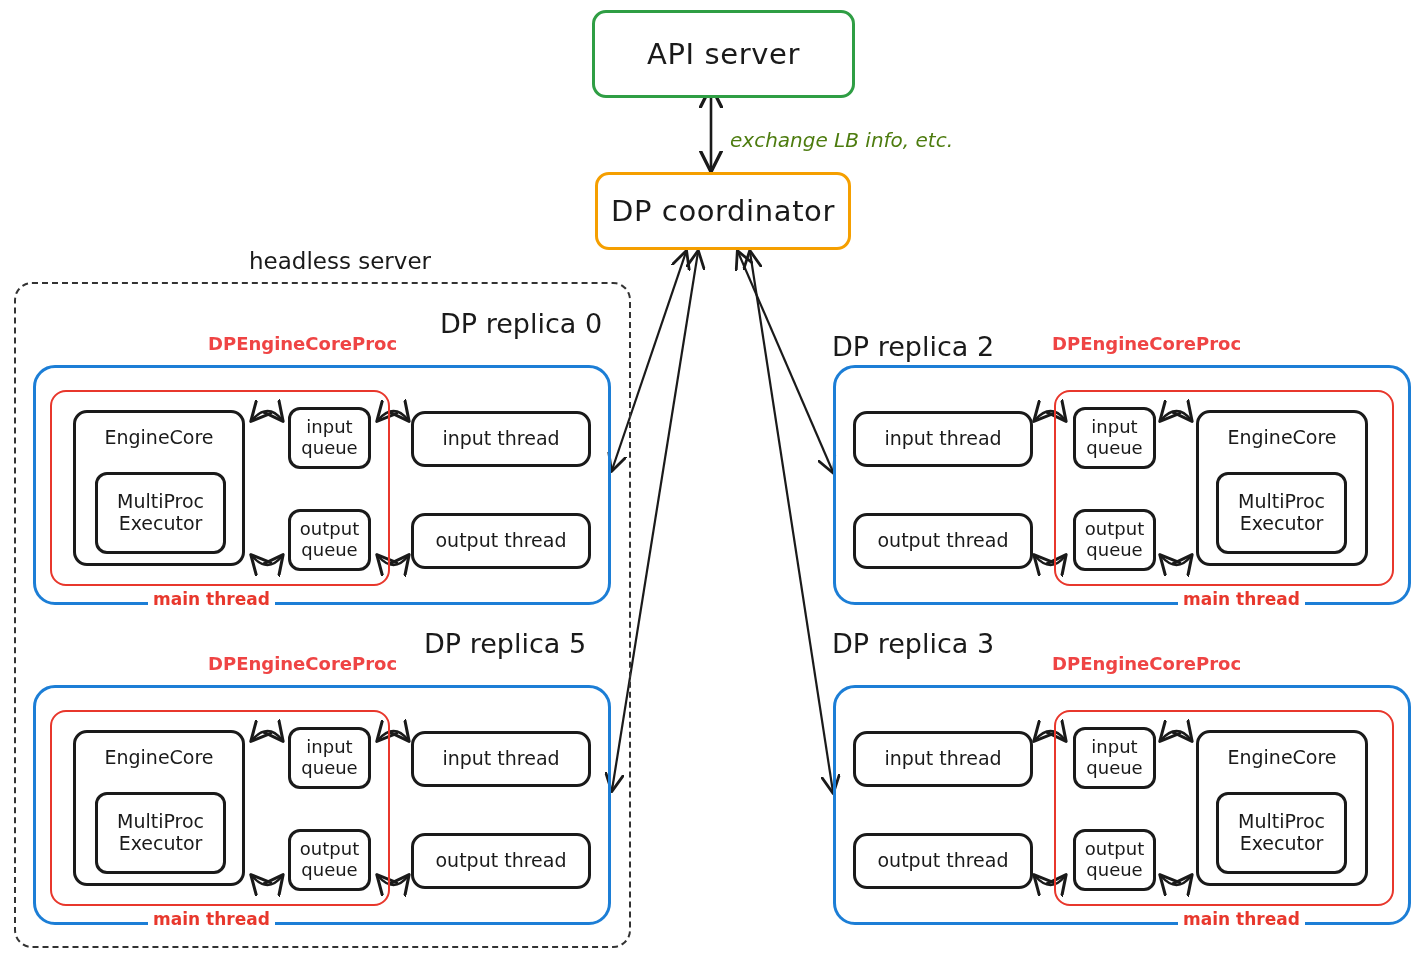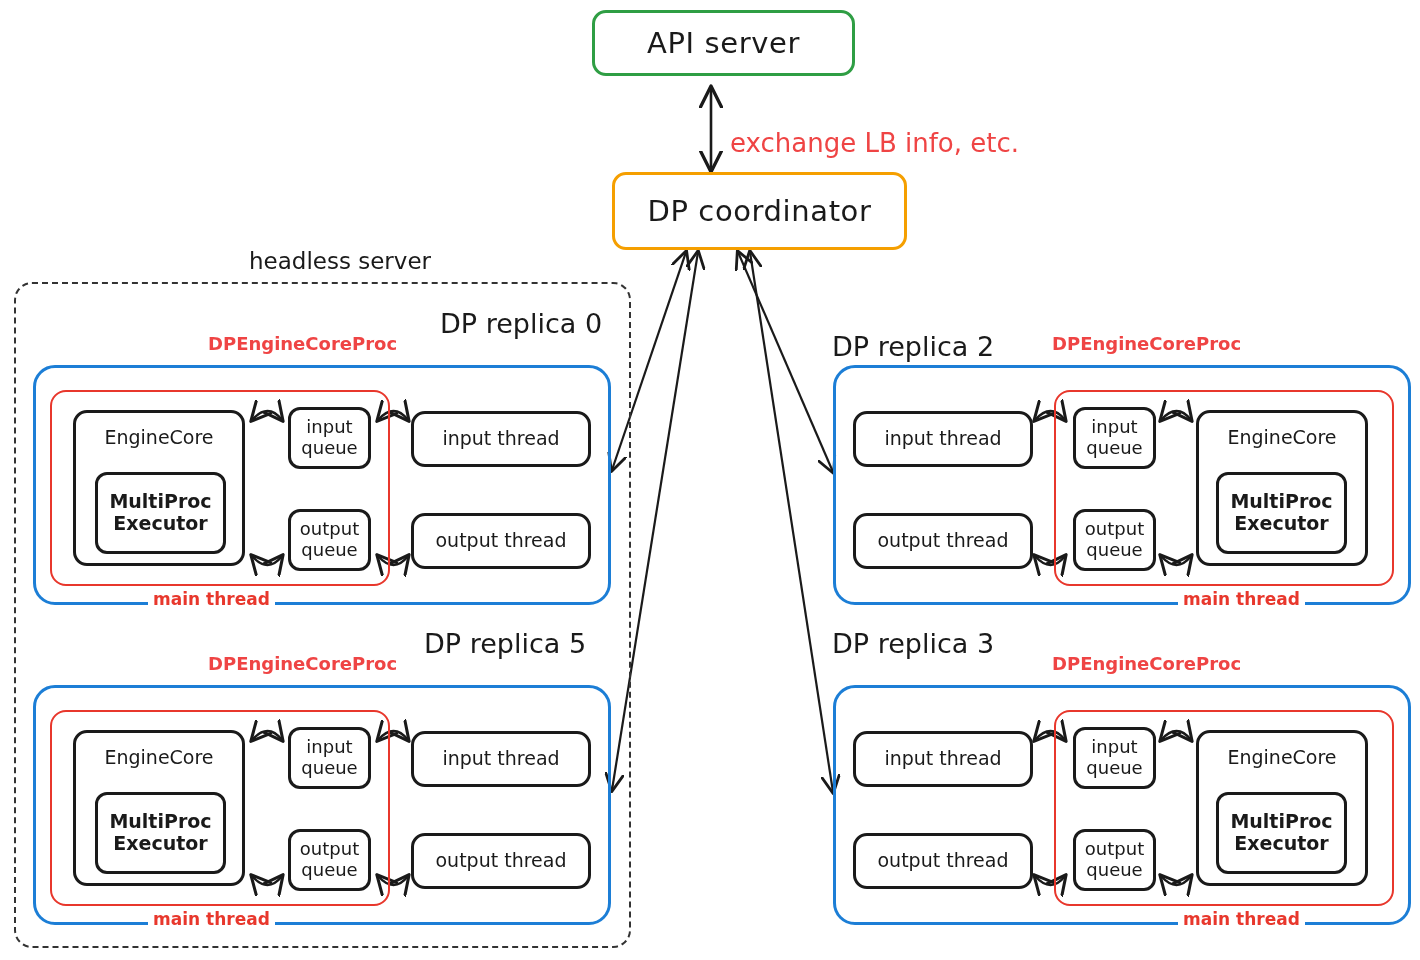--- a/index.html
+++ b/index.html
@@ -82,21 +82,21 @@
     color: #1a1a1a;
     z-index: 3;
   }
   .blk.engine {
     align-items: flex-start;
     padding-top: 14px;
     background: transparent;
     z-index: 2;
   }
   .blk.queue  { font-size: 18px; border-radius: 12px; }
-  .blk.exec   { font-size: 19px; border-radius: 12px; font-weight: bold; }
+  .blk.exec   { font-size: 19px; border-radius: 12px; }
 
   .caption {
     position: absolute;
     font-size: 23px;
     color: #1a1a1a;
     white-space: nowrap;
   }
   .caption.replica { font-size: 27px; }
   .caption.proc-label {
     font-size: 18px;
@@ -105,22 +105,23 @@
   }
   .caption.thread-label {
     font-size: 17px;
     color: #e8372c;
     font-weight: 600;
     background: #ffffff;
     padding: 0 5px;
     z-index: 4;
   }
   .caption.edge-label {
-    font-size: 26px;
-    color: #ef4444;
+    font-size: 20px;
+    color: #4d7c0f;
+    font-style: italic;
   }
 </style>
 </head>
 <body>
 
 <div id="stage">
 
   <svg id="wires" viewBox="0 0 1420 960" xmlns="http://www.w3.org/2000/svg">
     <defs>
       <marker id="ah" viewBox="0 0 12 12" refX="10" refY="6" markerWidth="9" markerHeight="9" orient="auto-start-reverse">
@@ -161,25 +162,25 @@
     </g>
 
     <g stroke="#1a1a1a" stroke-width="2.4" fill="none">
       <path d="M1035,740 Q1051,722 1065,740" marker-start="url(#ah)" marker-end="url(#ah)"></path>
       <path d="M1035,876 Q1051,894 1065,876" marker-start="url(#ah)" marker-end="url(#ah)"></path>
       <path d="M1161,740 Q1177,722 1191,740" marker-start="url(#ah)" marker-end="url(#ah)"></path>
       <path d="M1161,876 Q1177,894 1191,876" marker-start="url(#ah)" marker-end="url(#ah)"></path>
     </g>
   </svg>
 
-  <div class="node top-node api-node" style="left:592px; top:10px; width:263px; height:66px;">
+  <div class="node top-node api-node" style="left:592px; top:10px; width:263px; height:88px;">
     <span>API server</span>
   </div>
 
-  <div class="node top-node coord-node" style="left:612px; top:172px; width:295px; height:78px;">
+  <div class="node top-node coord-node" style="left:595px; top:172px; width:256px; height:78px;">
     <span>DP coordinator</span>
   </div>
 
   <div class="caption edge-label" style="left:730px; top:128px;">exchange LB info, etc.</div>
 
   <div class="caption" style="left:249px; top:248px;">headless server</div>
   <div class="group-dashed" style="left:14px; top:282px; width:617px; height:666px;"></div>
 
   <div class="caption replica" style="left:440px; top:308px;">DP replica 0</div>
   <div class="caption proc-label" style="left:208px; top:333px;">DPEngineCoreProc</div>

